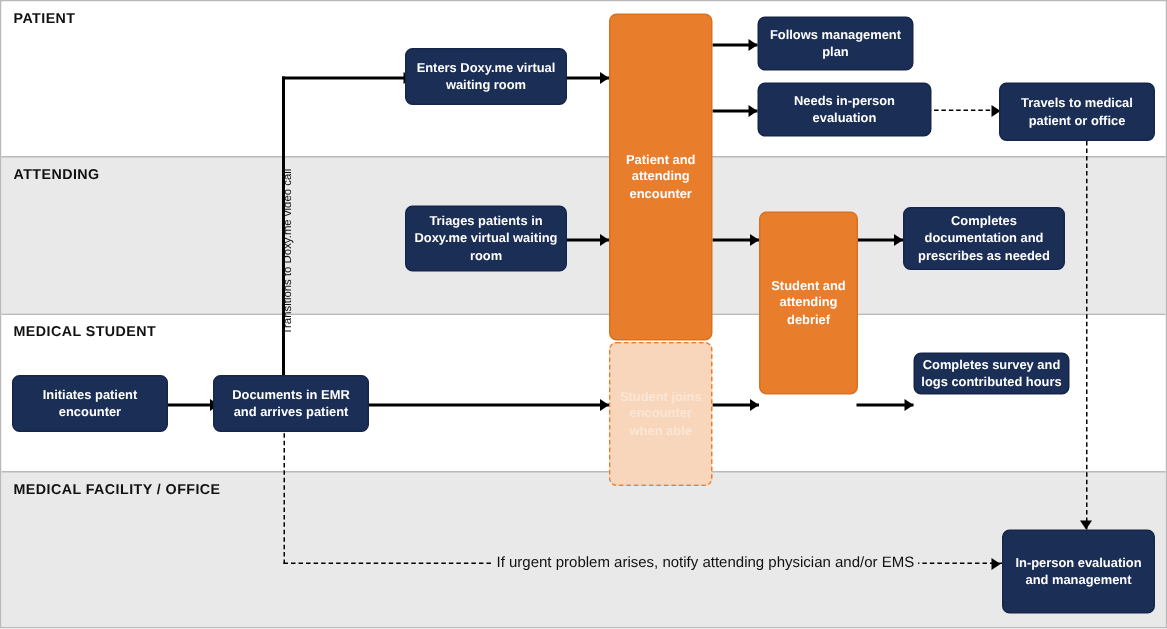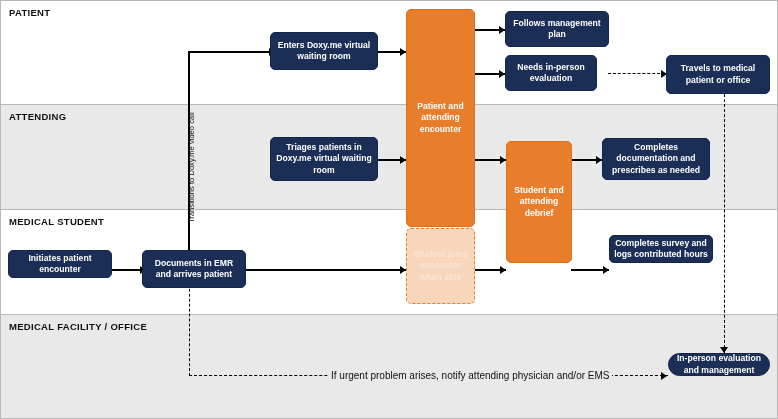--- a/index.html
+++ b/index.html
@@ -191,21 +191,21 @@
   <div class="arw right" style="left:602px; top:264.5px;"></div>
 
   <div class="node navy" style="left:269px; top:31px; width:108px; height:38px;">
     <span>Enters Doxy.me virtual waiting room</span>
   </div>
 
   <div class="node navy" style="left:504px; top:10px; width:104px; height:36px;text-align:center;">
     <span>Follows management plan</span>
   </div>
 
-  <div class="node navy" style="left:504px; top:54px; width:92px; height:36px;text-align:center;">
+  <div class="node navy" style="left:504px; top:54px; width:116px; height:36px;text-align:center;">
     <span>Needs in-person evaluation</span>
   </div>
 
   <div class="node navy" style="left:665px; top:54px; width:104px; height:39px;">
     <span>Travels to medical patient or office</span>
   </div>
 
   <div class="node navy" style="left:269px; top:136px; width:108px; height:44px;">
     <span>Triages patients in Doxy.me virtual waiting room</span>
   </div>
@@ -215,37 +215,37 @@
   </div>
 
   <div class="node orange" style="left:505px; top:140px; width:66px; height:122px;">
     <span>Student and attending debrief</span>
   </div>
 
   <div class="node navy" style="left:601px; top:137px; width:108px; height:42px;">
     <span>Completes documentation and prescribes as needed</span>
   </div>
 
-  <div class="node navy" style="left:7px; top:249px; width:104px; height:28px;">
+  <div class="node navy" style="left:7px; top:249px; width:104px; height:38px;">
     <span>Initiates patient encounter</span>
   </div>
 
   <div class="node navy" style="left:141px; top:249px; width:104px; height:38px;">
     <span>Documents in EMR and arrives patient</span>
   </div>
 
-  <div class="node orange-dashed" style="left:405px; top:227px; width:69px; height:76px;">
+  <div class="node orange-dashed" style="left:405px; top:227px; width:69px; height:96px;">
     <span>Student joins encounter when able</span>
   </div>
 
   <div class="node navy" style="left:608px; top:234px; width:104px; height:28px;">
     <span>Completes survey and logs contributed hours</span>
   </div>
 
-  <div class="node navy" style="left:667px; top:352px; width:102px; height:23px;border-radius:18px;">
+  <div class="node navy" style="left:667px; top:352px; width:102px; height:56px;">
     <span>In-person evaluation and management</span>
   </div>
 
   <div class="vcap" style="left:186px; top:222px;">Transitions to Doxy.me video call</div>
 
   <div class="hcap" style="left:327px; top:369px;">If urgent problem arises, notify attending physician and/or EMS</div>
 
 </div>
 
 </body></html>

